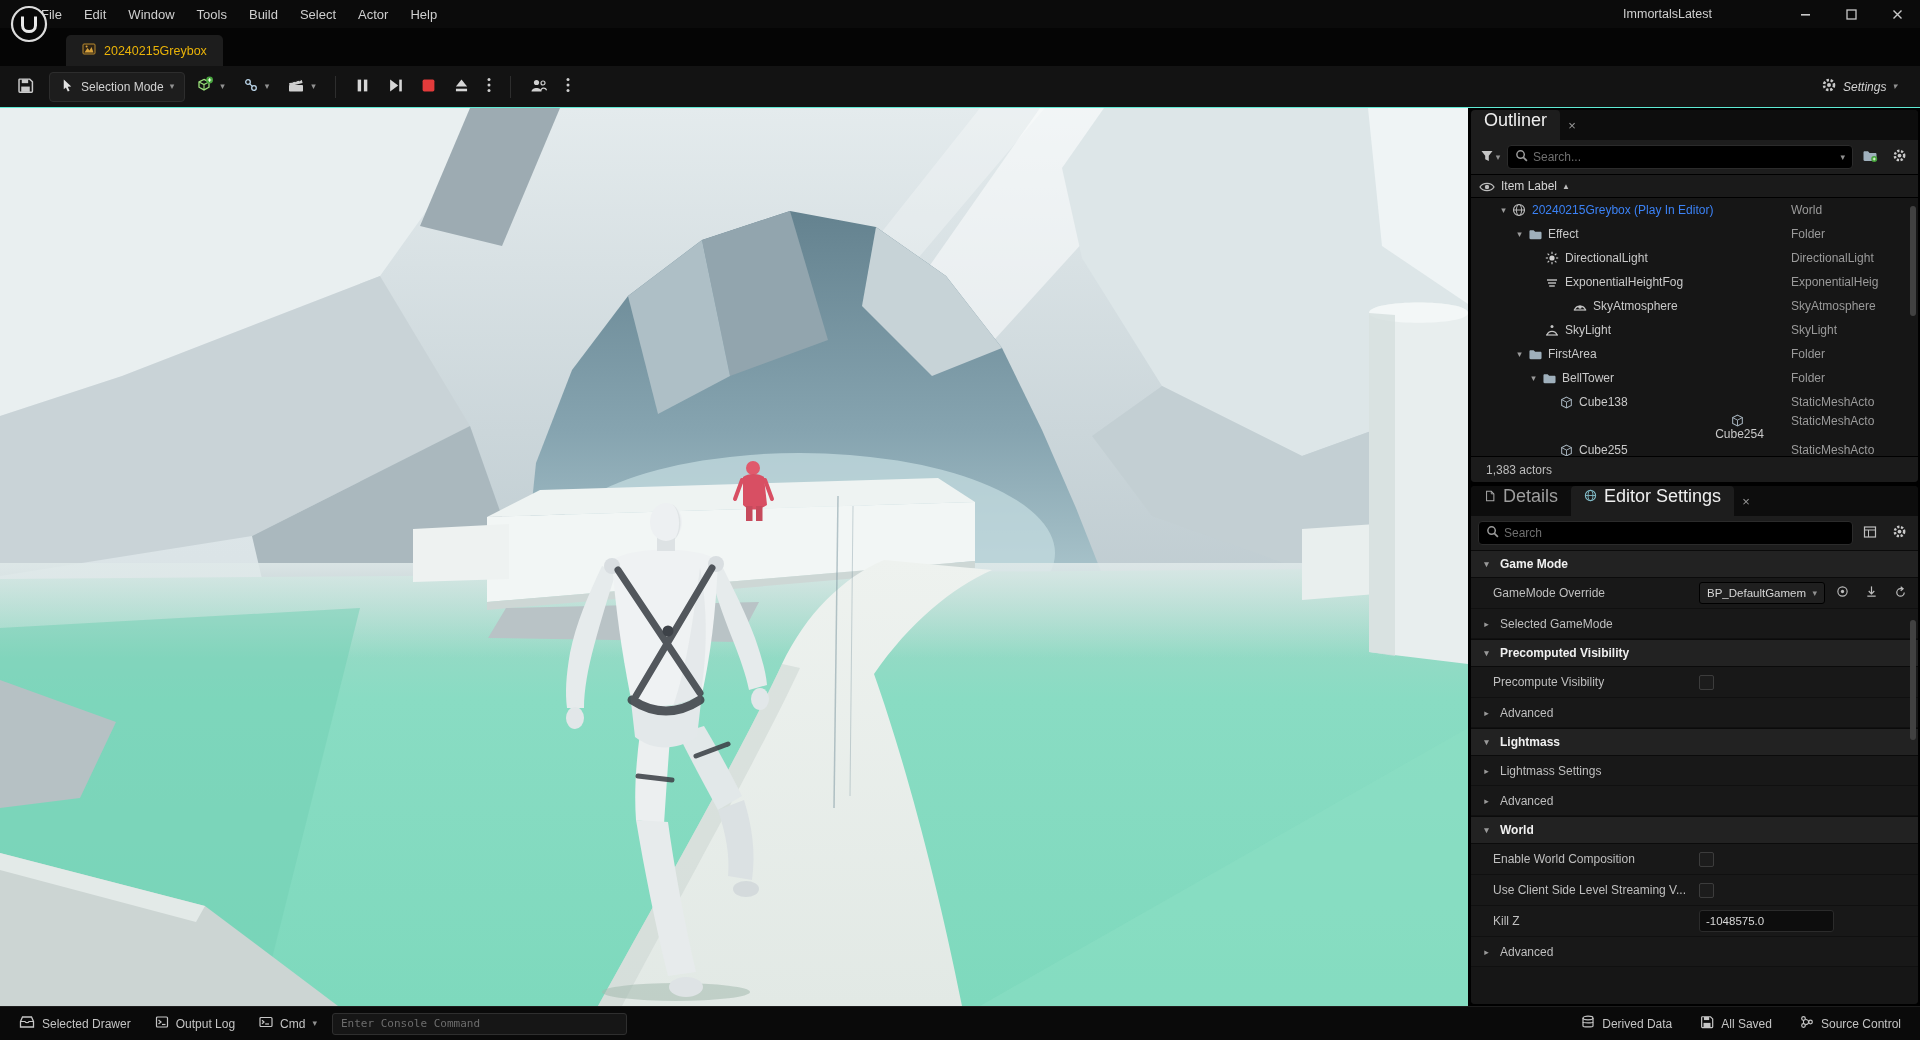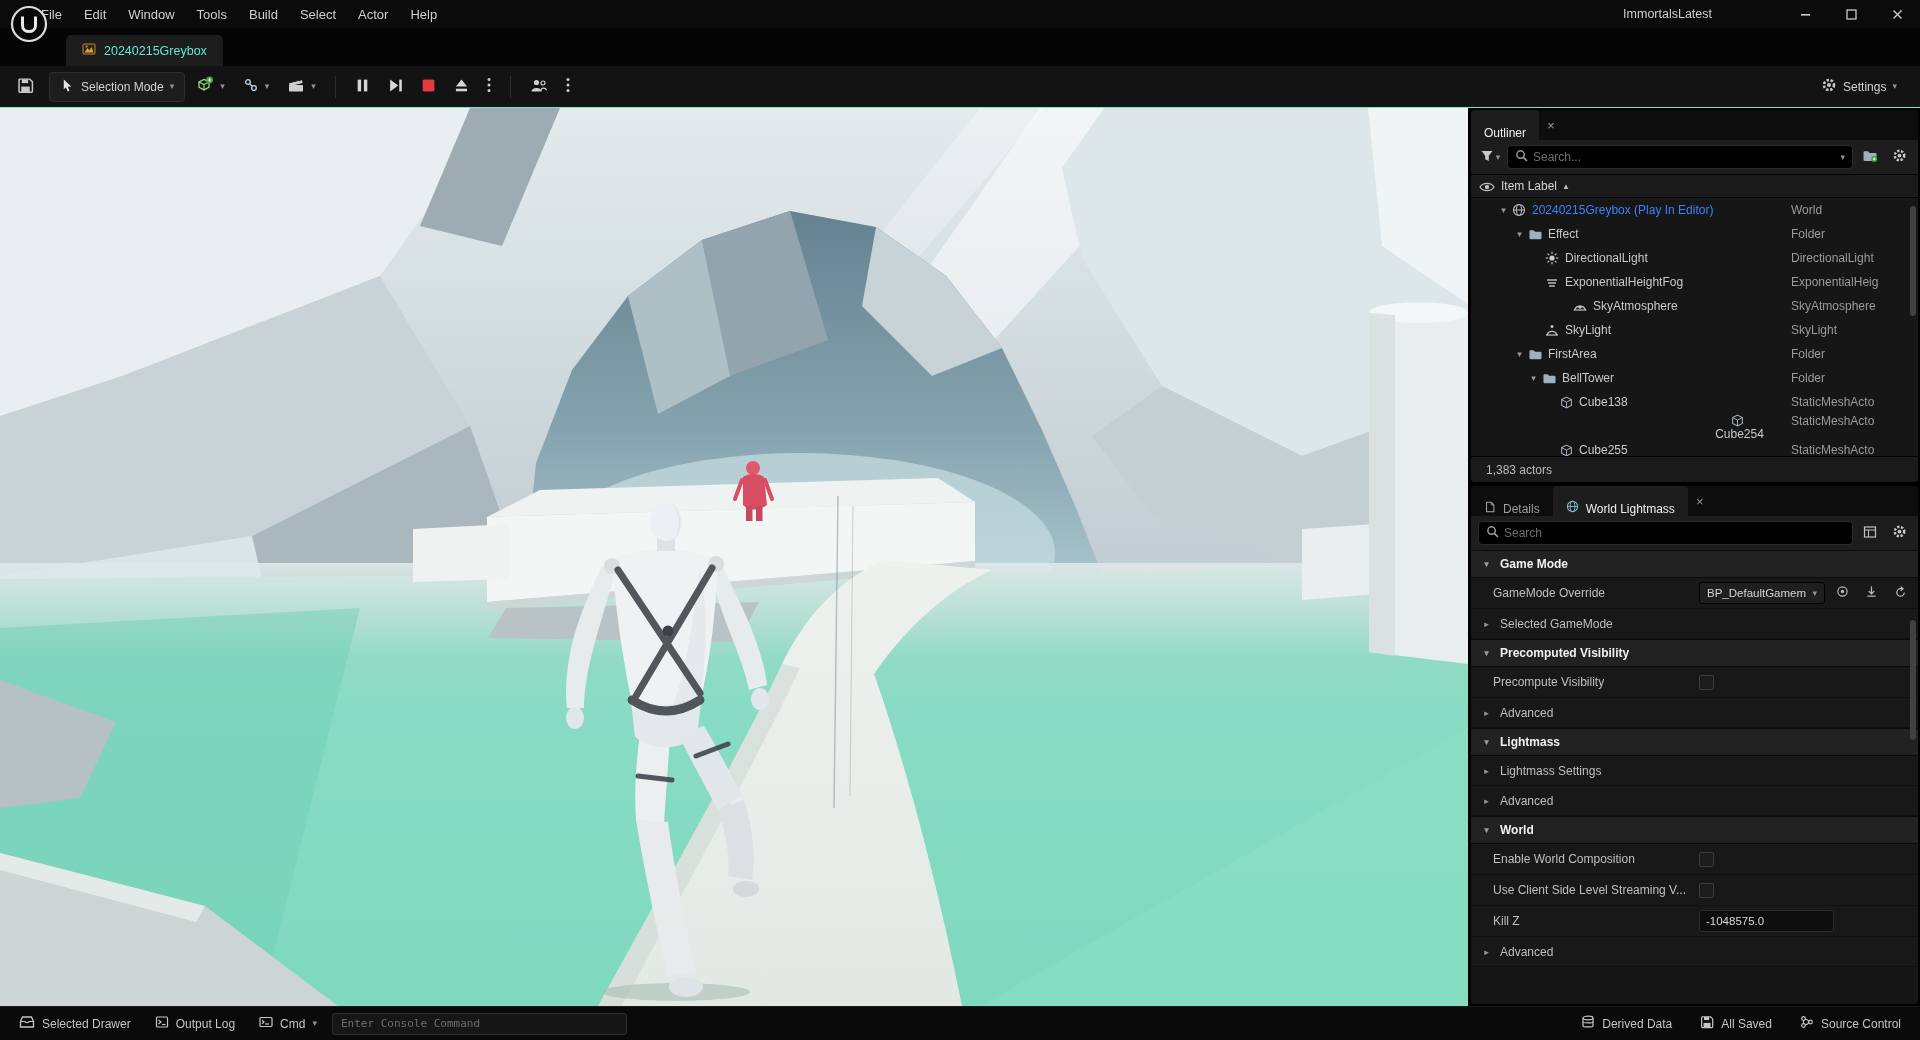--- a/index.html
+++ b/index.html
@@ -15,47 +15,47 @@
     display:flex; align-items:center; justify-content:center; cursor:pointer; }
   .menu-item { padding:0 11px; height:28px; display:flex; align-items:center;
     font-size:13px; color:#cfcfcf; cursor:default; }
   .win-title { margin-left:auto; margin-right:70px; color:#cfcfcf; font-size:12.5px; }
   .win-controls { display:flex; height:28px; }
   .win-btn { width:46px; height:28px; display:flex; align-items:center; justify-content:center; }
 
   
   .tabbar { height:38px; background:#050505; display:flex; align-items:flex-end; padding-left:66px; }
   .asset-tab { height:31px; background:#1d1d1d; border-radius:5px 5px 0 0; display:flex;
-    align-items:center; gap:8px; padding:0 16px; color:#5eead4; font-size:12.5px; }
+    align-items:center; gap:8px; padding:0 16px; color:#eab308; font-size:12.5px; }
 
   
   .toolbar { height:42px; background:#131313; border-bottom:1px solid #5eead4;
     display:flex; align-items:center; padding:0 10px; gap:4px; }
   .tbtn { height:30px; display:flex; align-items:center; gap:6px; padding:0 7px;
     border-radius:4px; color:#d2d2d2; }
   .mode-btn { background:#1d1d1d; border:1px solid #2d2d2d; padding:0 10px; margin-left:4px; }
   .tsep { width:1px; height:22px; background:#2e2e2e; margin:0 8px; }
   .cdn { font-size:9px; color:#919191; line-height:1; }
-  .settings-btn { margin-left:auto; margin-right:6px; }
+  .settings-btn { margin-left:auto; margin-right:6px;font-style:italic; }
 
   
   .main { flex:1; min-height:0; display:flex; background:#000; }
   .viewport { flex:1; position:relative; overflow:hidden; background:#0a0a0a; }
   .viewport svg.scene { position:absolute; inset:0; width:100%; height:100%; display:block; }
 
   .right-panel { width:452px; display:flex; flex-direction:column; background:#000;
     padding:2px 2px 2px 3px; gap:4px; }
 
   .panel { background:#151515; border-radius:4px; display:flex; flex-direction:column; overflow:hidden; }
   .outliner { height:372px; }
   .details { flex:1; }
 
   .ptabs { height:30px; background:#0d0d0d; display:flex; align-items:center; flex-shrink:0; }
-  .ptab { height:30px; display:flex; align-items:flex-end; gap:7px; padding:0 13px;
-    color:#9e9e9e; font-size:12px; border-radius:4px 4px 0 0; }
+  .ptab { height:30px; display:flex; align-items:flex-start; gap:7px; padding:0 13px;
+    color:#9e9e9e; font-size:18px; border-radius:4px 4px 0 0; }
   .ptab.active { background:#1d1d1d; color:#efefef; }
   .pclose { width:24px; height:24px; display:flex; align-items:center; justify-content:center;
     color:#9a9a9a; font-size:13px; }
 
   .searchrow { height:34px; display:flex; align-items:center; gap:5px; padding:0 7px;
     background:#1d1d1d; flex-shrink:0; }
   .iconbtn { min-width:24px; height:24px; display:flex; align-items:center; justify-content:center;
     gap:2px; border-radius:3px; }
   .searchbox { flex:1; height:24px; background:#000000; border:1px solid #2b2b2b;
     border-radius:4px; display:flex; align-items:center; gap:5px; padding:0 7px; }
@@ -579,21 +579,21 @@
                   <path d="M8.5 1.5 V4.5 H11.5" fill="none" stroke="#a8a8a8" stroke-width="1"></path>
                 </svg></span>
             <span>Details</span>
           </div>
           <div class="ptab active">
             <span><svg viewBox="0 0 14 14" width="13" height="13">
                   <circle cx="7" cy="7" r="5.5" fill="none" stroke="#7fb8c4" stroke-width="1.2"></circle>
                   <ellipse cx="7" cy="7" rx="2.6" ry="5.5" fill="none" stroke="#7fb8c4" stroke-width="1"></ellipse>
                   <path d="M1.5 7 H12.5" stroke="#7fb8c4" stroke-width="1"></path>
                 </svg></span>
-            <span>World Lightmass</span>
+            <span>Editor Settings</span>
           </div>
           <div class="pclose">×</div>
         </div>
         <div class="searchrow">
           <div class="searchbox">
             <span><svg viewBox="0 0 14 14" width="13" height="13">
                   <circle cx="6" cy="6" r="4" fill="none" stroke="#9a9a9a" stroke-width="1.6"></circle>
                   <path d="M9 9 L12.8 12.8" stroke="#9a9a9a" stroke-width="1.8"></path>
                 </svg></span>
             <input placeholder="Search" style="">

